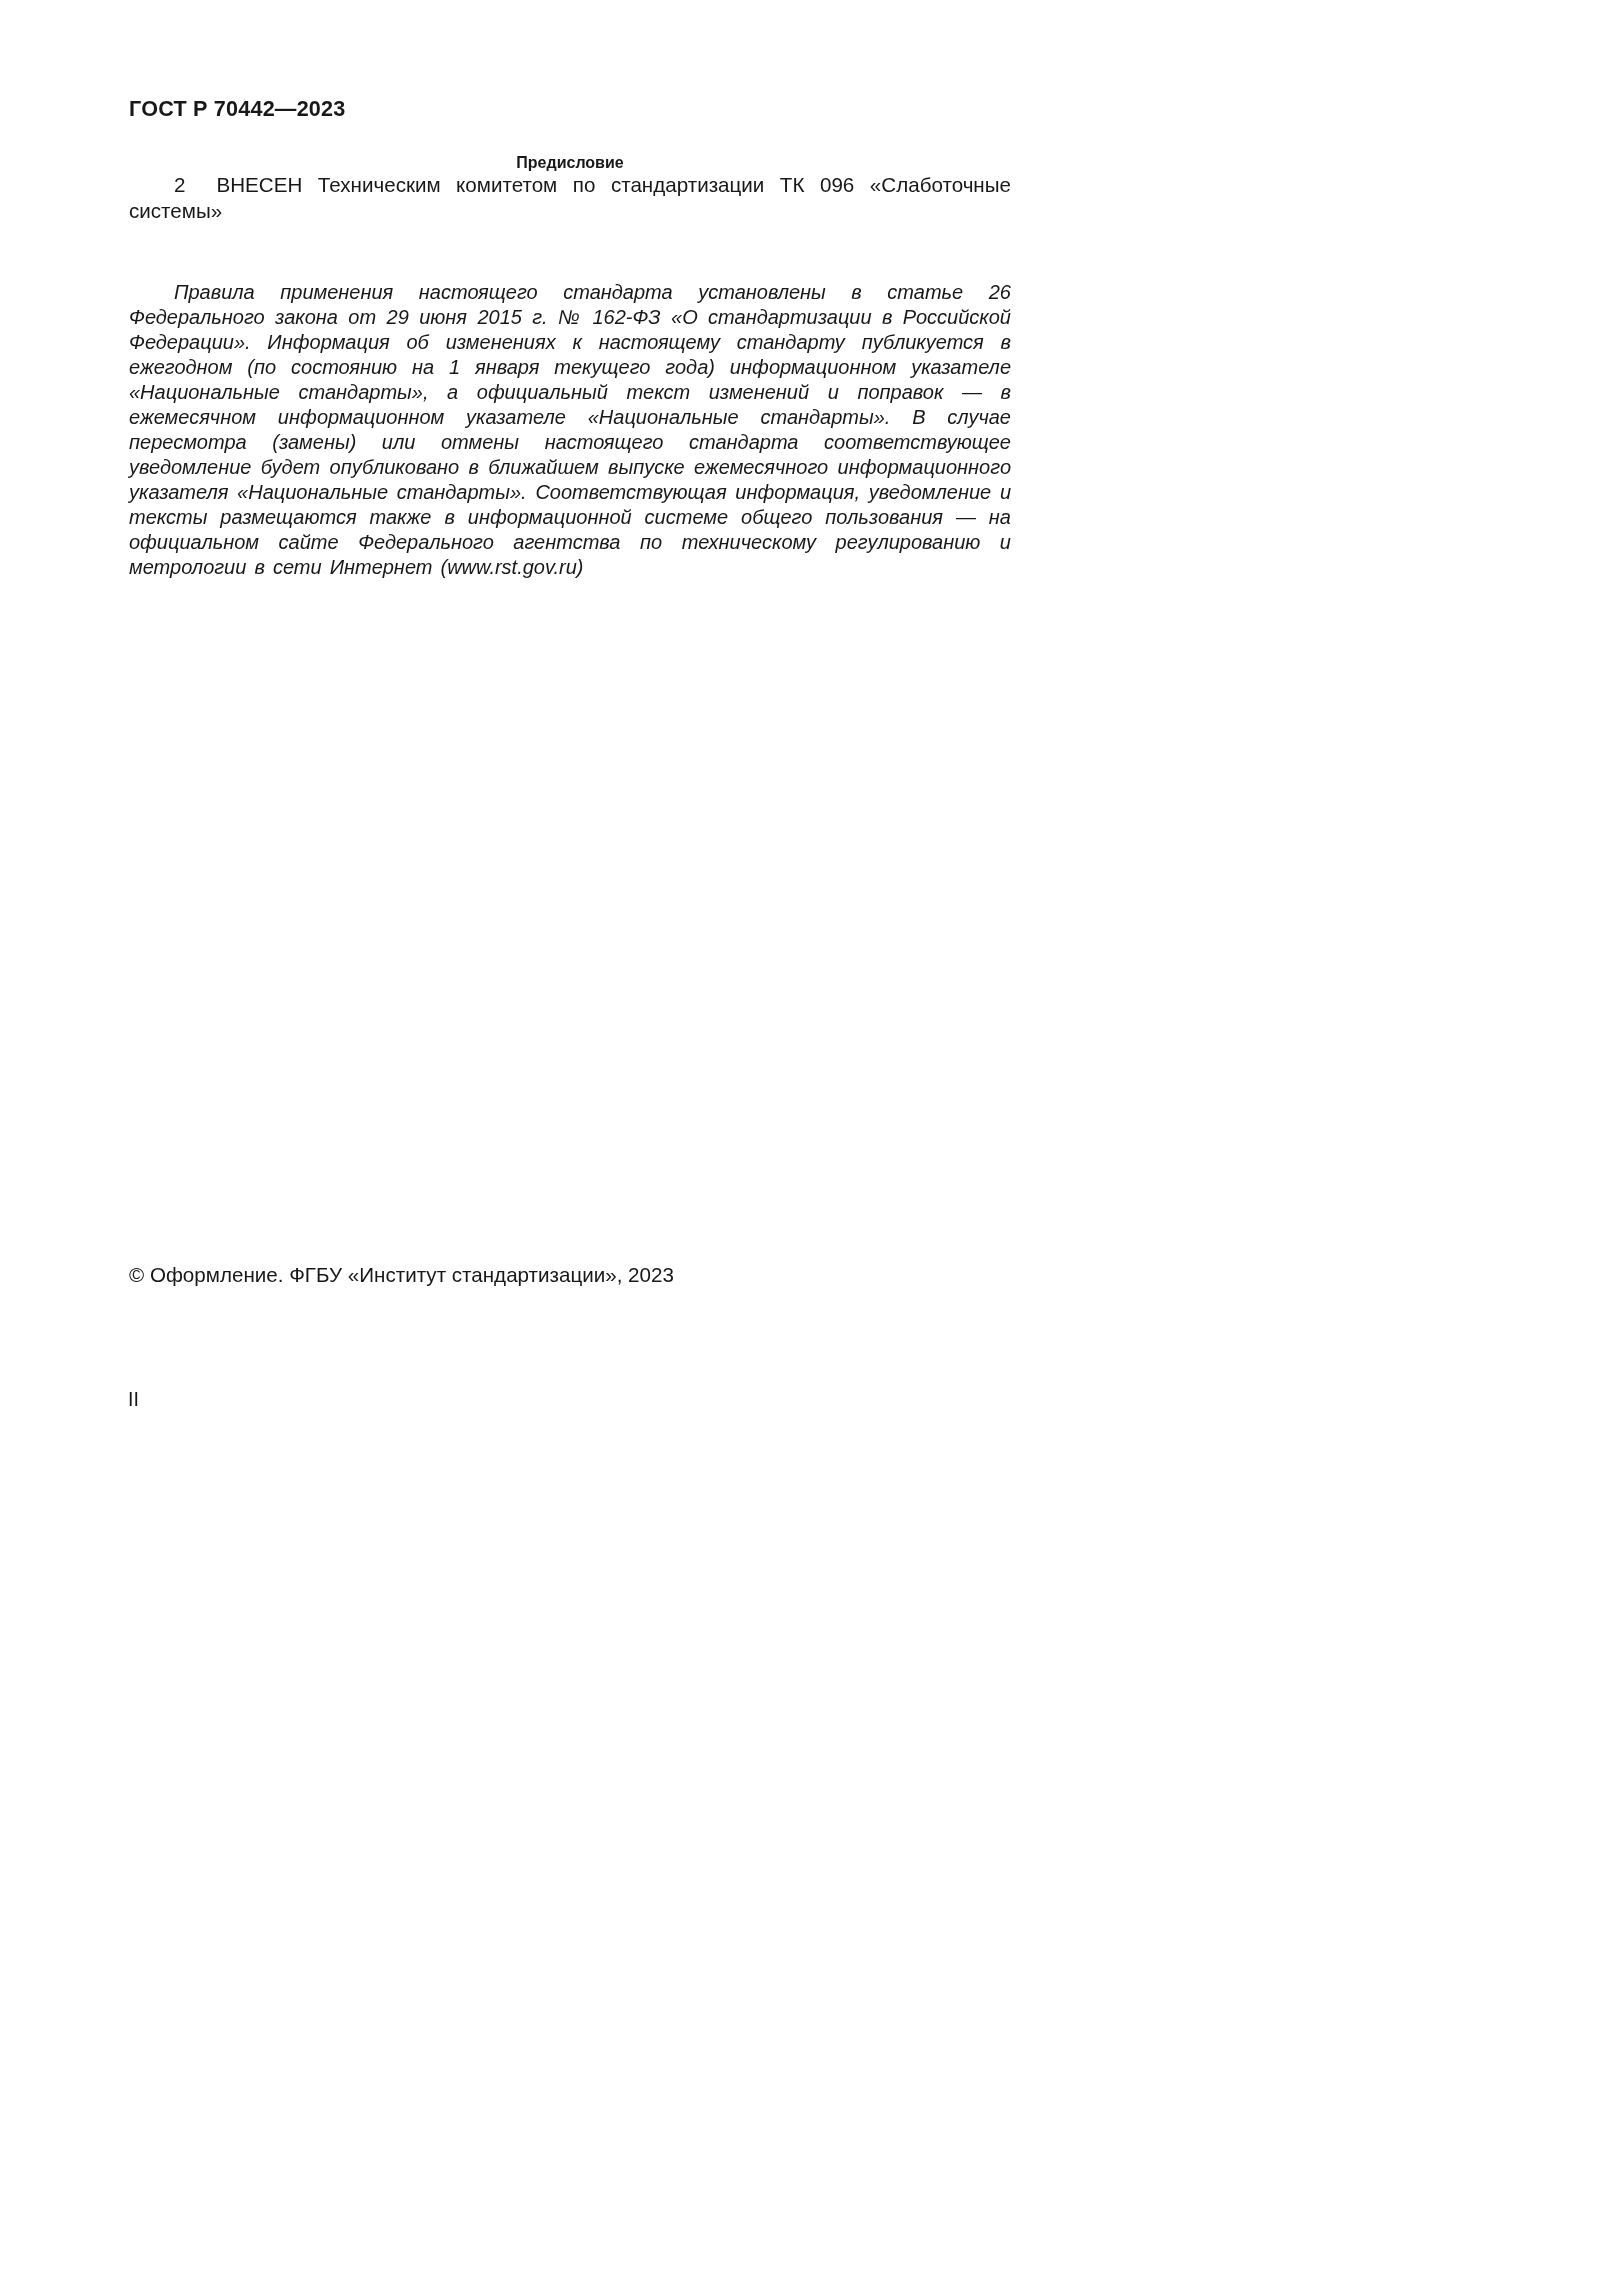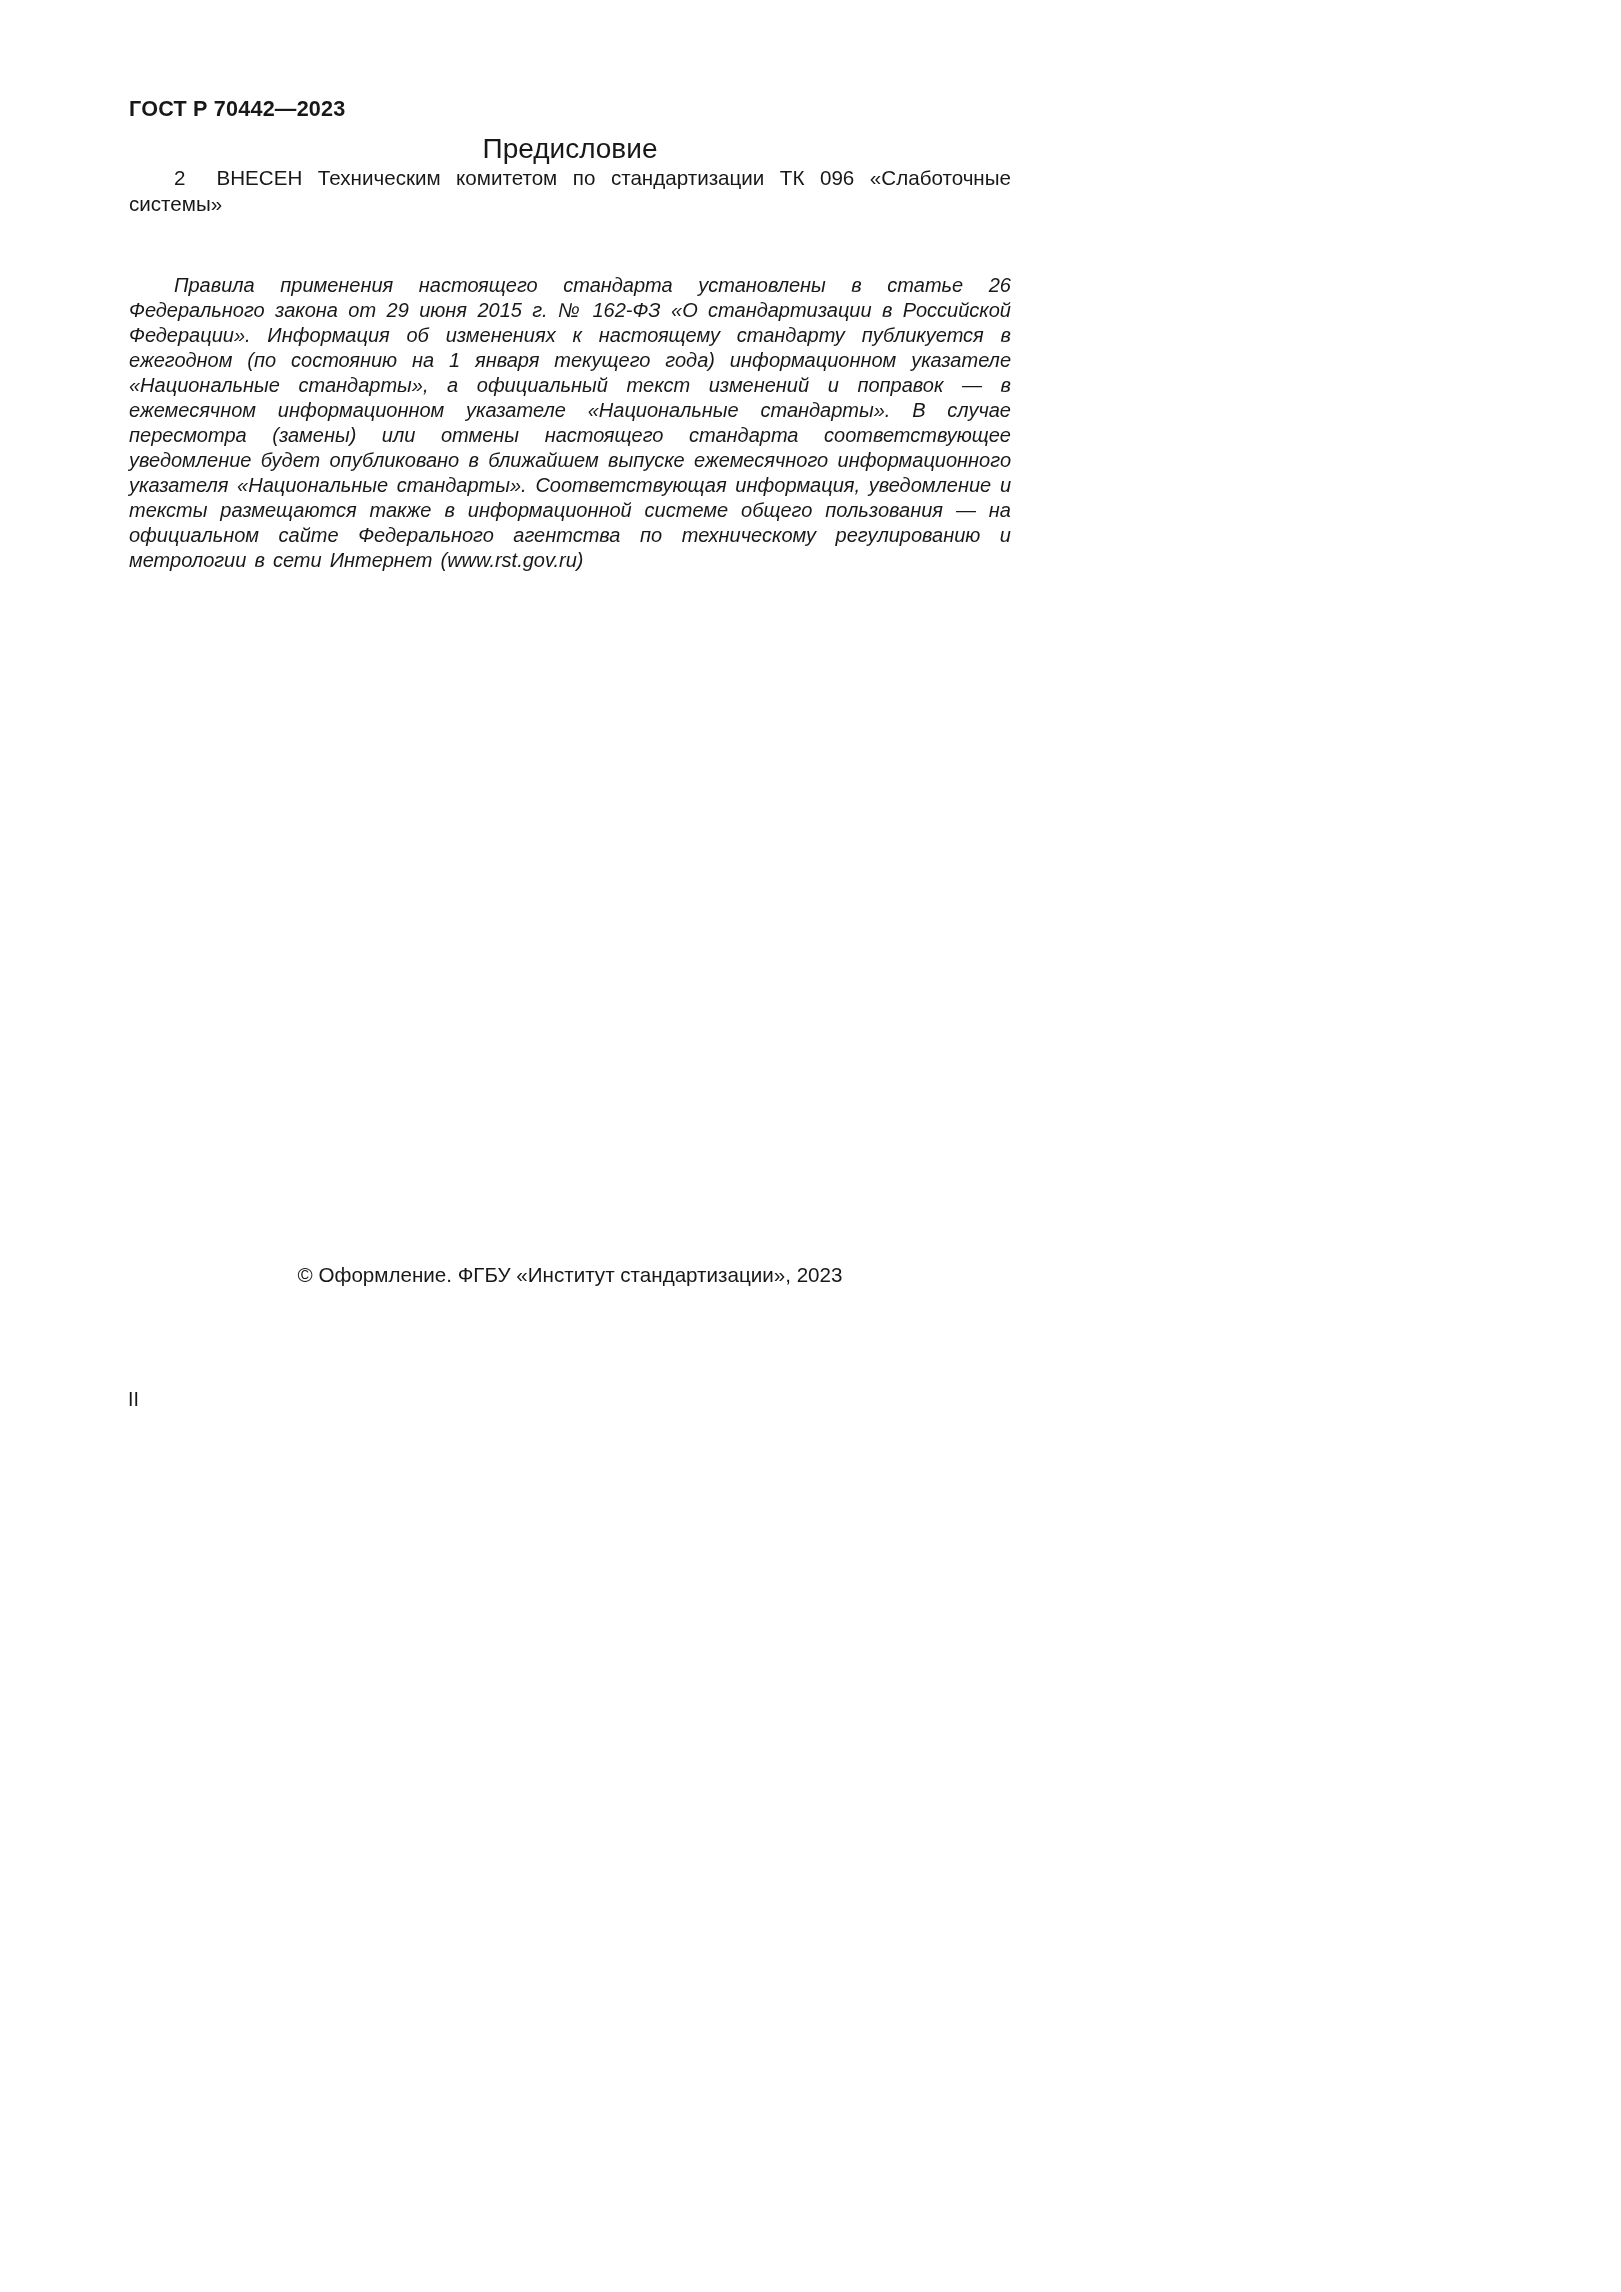--- a/index.html
+++ b/index.html
@@ -21,24 +21,24 @@
     left: 129px;
     top: 96px;
     width: 882px;
   }
   .doc-code {
     font-size: 21.6px;
     font-weight: bold;
     letter-spacing: 0.2px;
   }
   .title {
-    margin: 11px 0 0 0;
+    margin: 32px 0 0 0;
     text-align: center;
-    font-size: 28px;
-    font-weight: normal;
+    font-size: 16px;
+    font-weight: bold;
   }
   p.item {
     margin: 0 0 21.6px 0;
     font-size: 20.6px;
     line-height: 25.5px;
     text-indent: 45px;
     text-align: justify;
   }
   p.item.first {
     margin-top: 23.5px;
@@ -50,21 +50,21 @@
     line-height: 25px;
     text-indent: 45px;
     text-align: justify;
     word-spacing: 2.5px;
   }
   .copyright {
     position: absolute;
     left: 129px;
     top: 1262px;
     width: 882px;
-    text-align: center;
+    text-align: left;
     font-size: 20.6px;
     line-height: 25.5px;
   }
   p.repro {
     position: absolute;
     left: 129px;
     top: 1309px;
     width: 882px;
     margin: 0;
     font-size: 20.6px;

